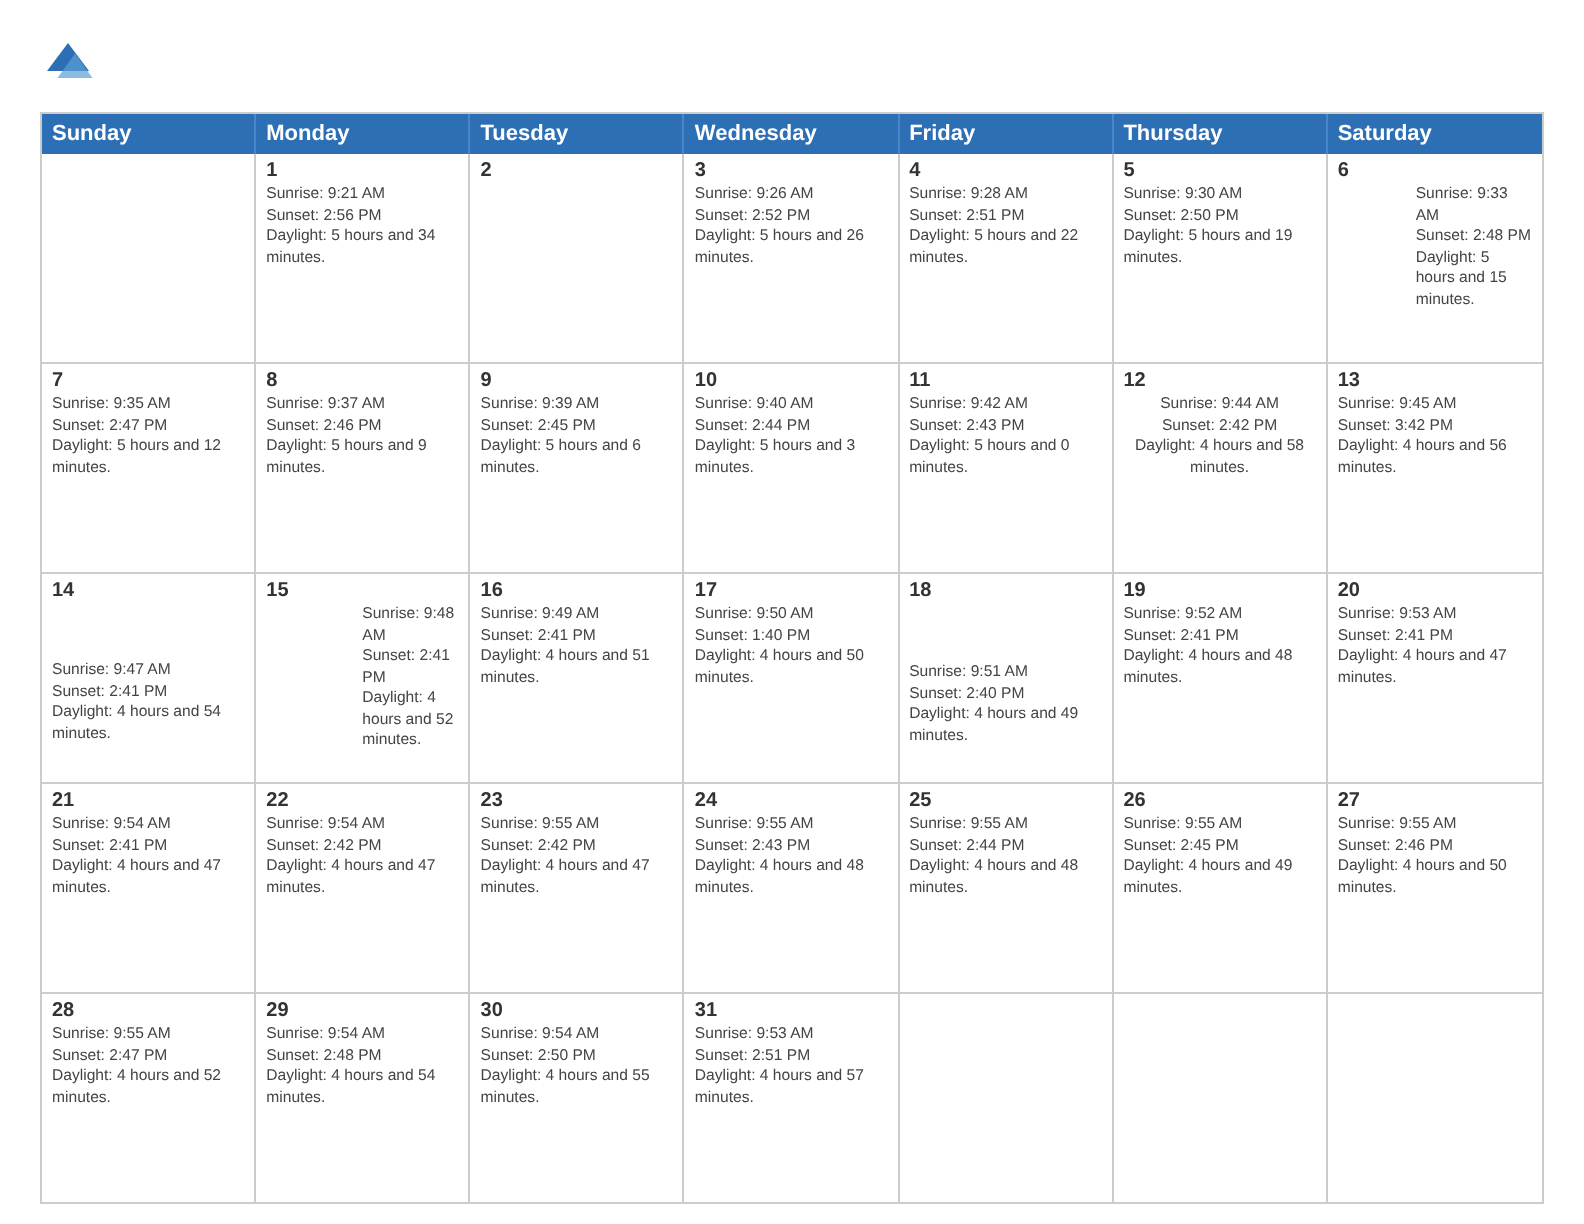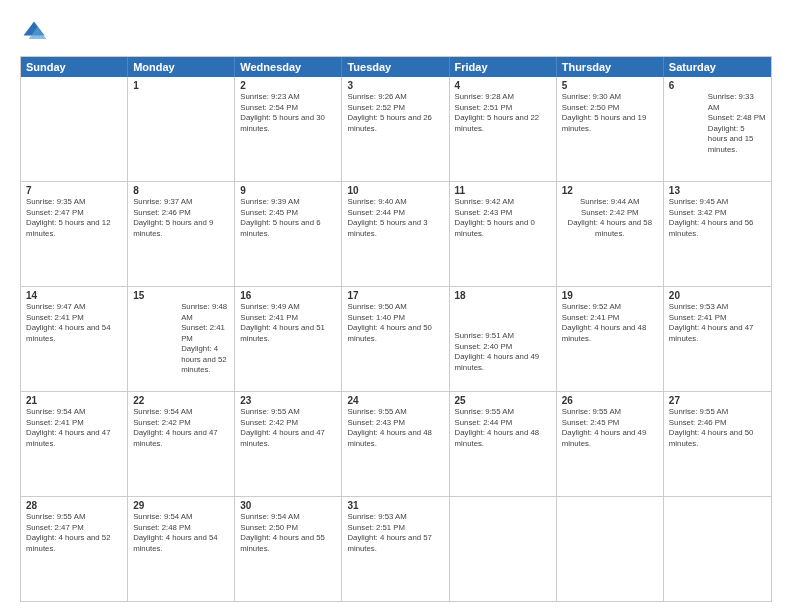--- a/index.html
+++ b/index.html
@@ -133,37 +133,37 @@
     <div class="title-block">
       <div class="title-month"></div>
       <div class="title-location"></div>
     </div>
   </div>
 
   <div class="calendar">
     <div class="cal-header">
     <div class="cal-header-cell">Sunday</div>
         <div class="cal-header-cell">Monday</div>
+        <div class="cal-header-cell">Tuesday</div>
         <div class="cal-header-cell">Wednesday</div>
-        <div class="cal-header-cell">Tuesday</div>
         <div class="cal-header-cell">Friday</div>
         <div class="cal-header-cell">Thursday</div>
         <div class="cal-header-cell">Saturday</div>
       </div>
     <div class="cal-body">
     <div class="cal-row">
           <div class="cal-cell empty"></div>
           <div class="cal-cell">
             <div class="day-num">1</div>
+            <div class="cell-text" style="white-space: pre-line;">Sunrise: 9:21 AM
+Sunset: 2:56 PM
+Daylight: 5 hours and 34 minutes.</div>
           </div>
           <div class="cal-cell">
             <div class="day-num">2</div>
-            <div class="cell-text" style="white-space: pre-line;">Sunrise: 9:23 AM
-Sunset: 2:54 PM
-Daylight: 5 hours and 30 minutes.</div>
           </div>
           <div class="cal-cell">
             <div class="day-num">3</div>
             <div class="cell-text" style="white-space: pre-line;">Sunrise: 9:26 AM
 Sunset: 2:52 PM
 Daylight: 5 hours and 26 minutes.</div>
           </div>
           <div class="cal-cell">
             <div class="day-num">4</div>
             <div class="cell-text" style="white-space: pre-line;">Sunrise: 9:28 AM
@@ -223,21 +223,21 @@
           <div class="cal-cell">
             <div class="day-num">13</div>
             <div class="cell-text" style="white-space: pre-line;">Sunrise: 9:45 AM
 Sunset: 3:42 PM
 Daylight: 4 hours and 56 minutes.</div>
           </div>
         </div>
         <div class="cal-row">
           <div class="cal-cell">
             <div class="day-num">14</div>
-            <div class="cell-text" style="white-space: pre-line;">Sunrise: 9:47 AM
+            <div class="cell-text" style="white-space: pre-line; margin-top: 28px;">Sunrise: 9:47 AM
 Sunset: 2:41 PM
 Daylight: 4 hours and 54 minutes.</div>
           </div>
           <div class="cal-cell">
             <div class="day-num">15</div>
             <div class="cell-text" style="white-space: pre-line; margin-left: 48px;">Sunrise: 9:48 AM
 Sunset: 2:41 PM
 Daylight: 4 hours and 52 minutes.</div>
           </div>
           <div class="cal-cell">

